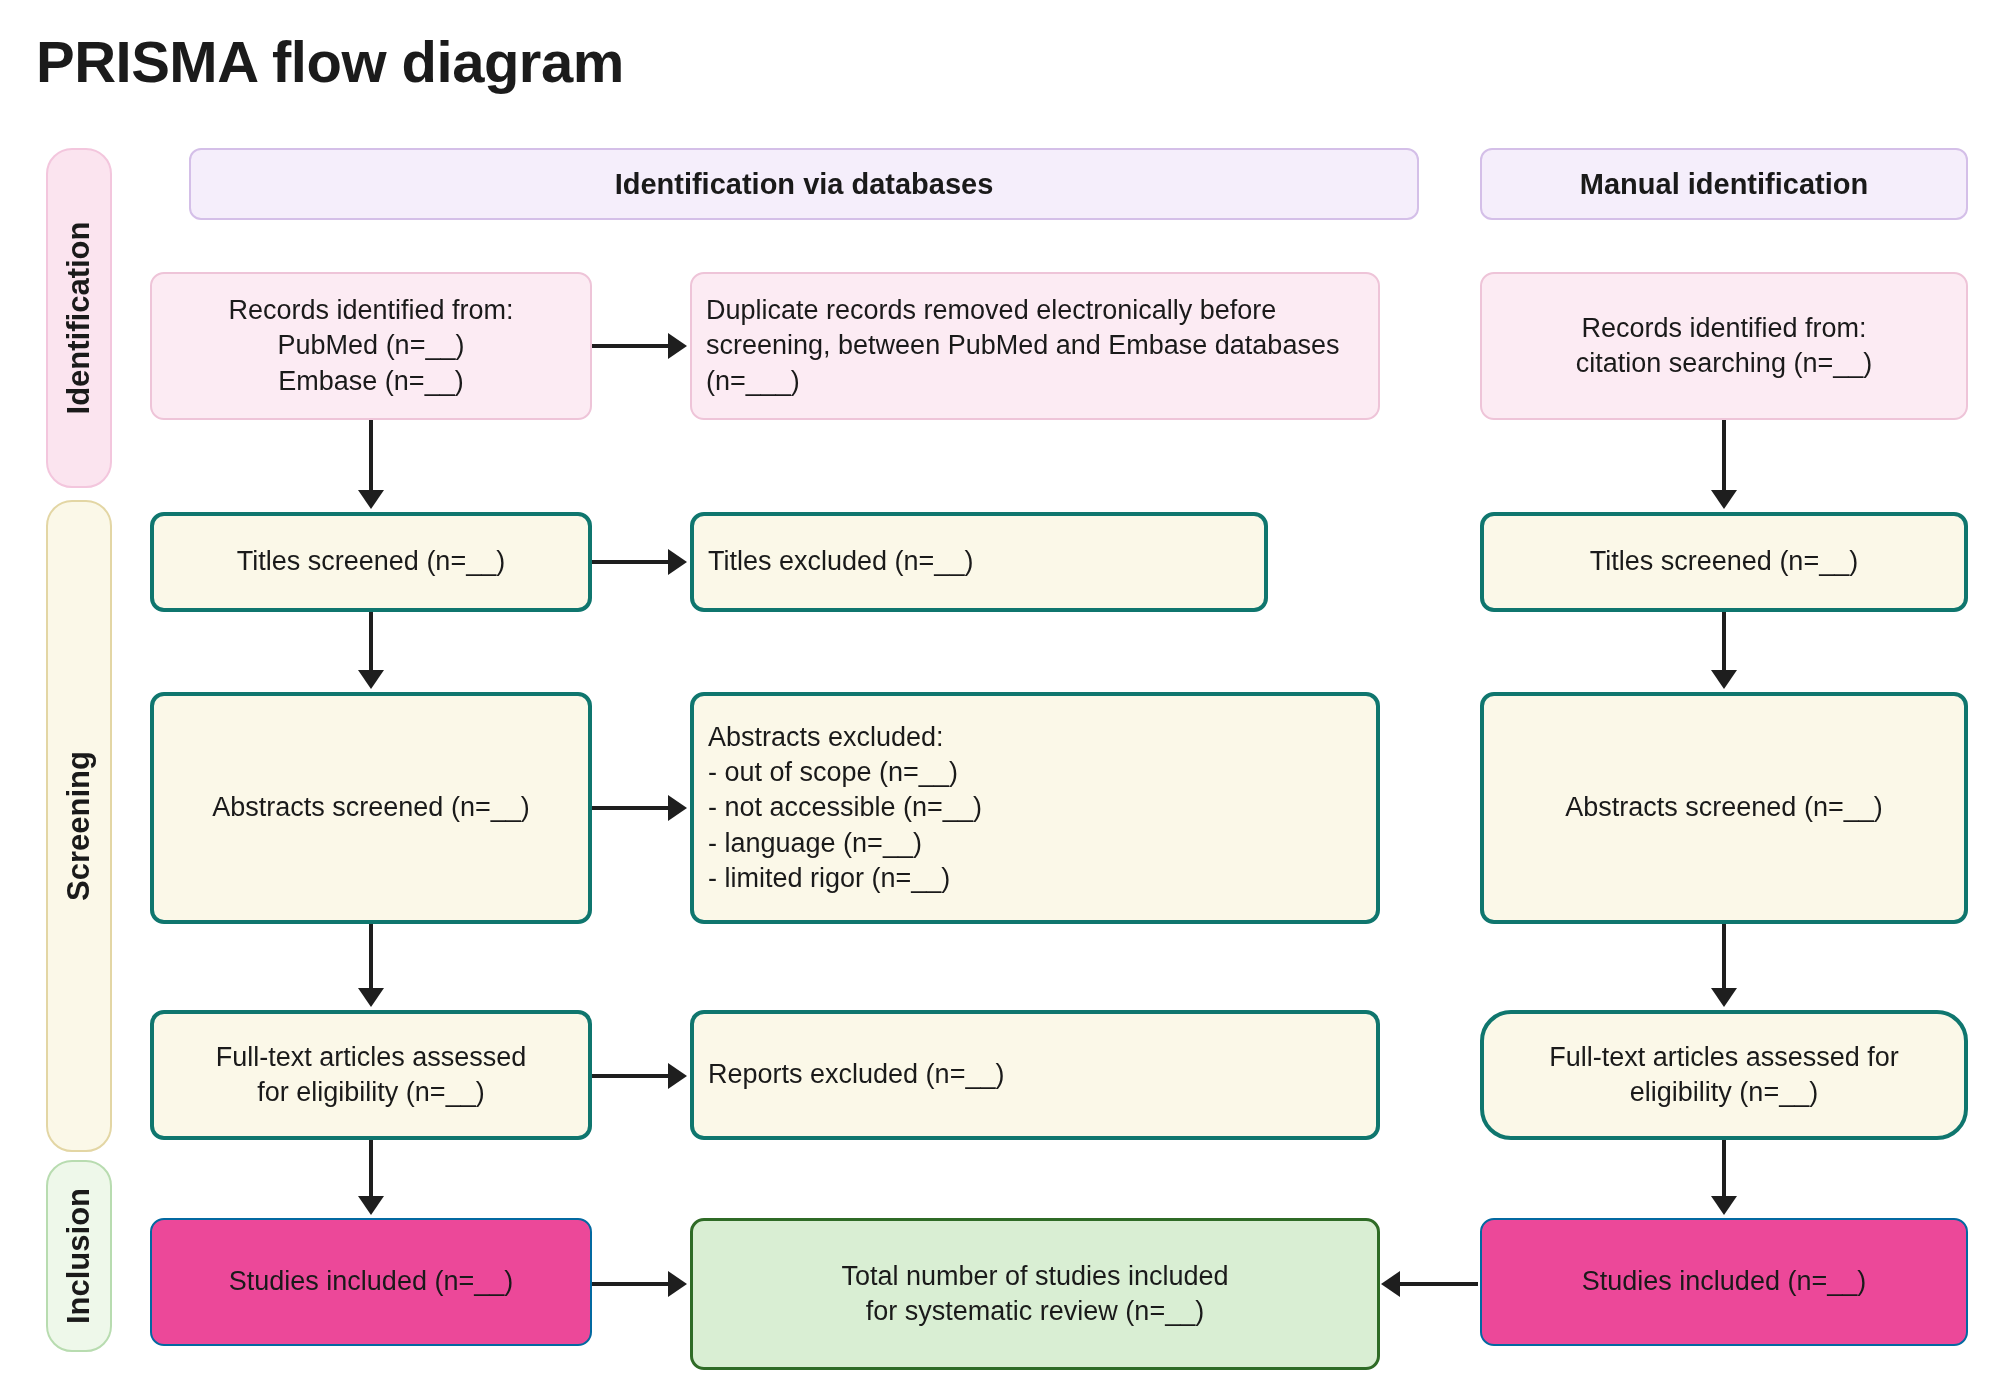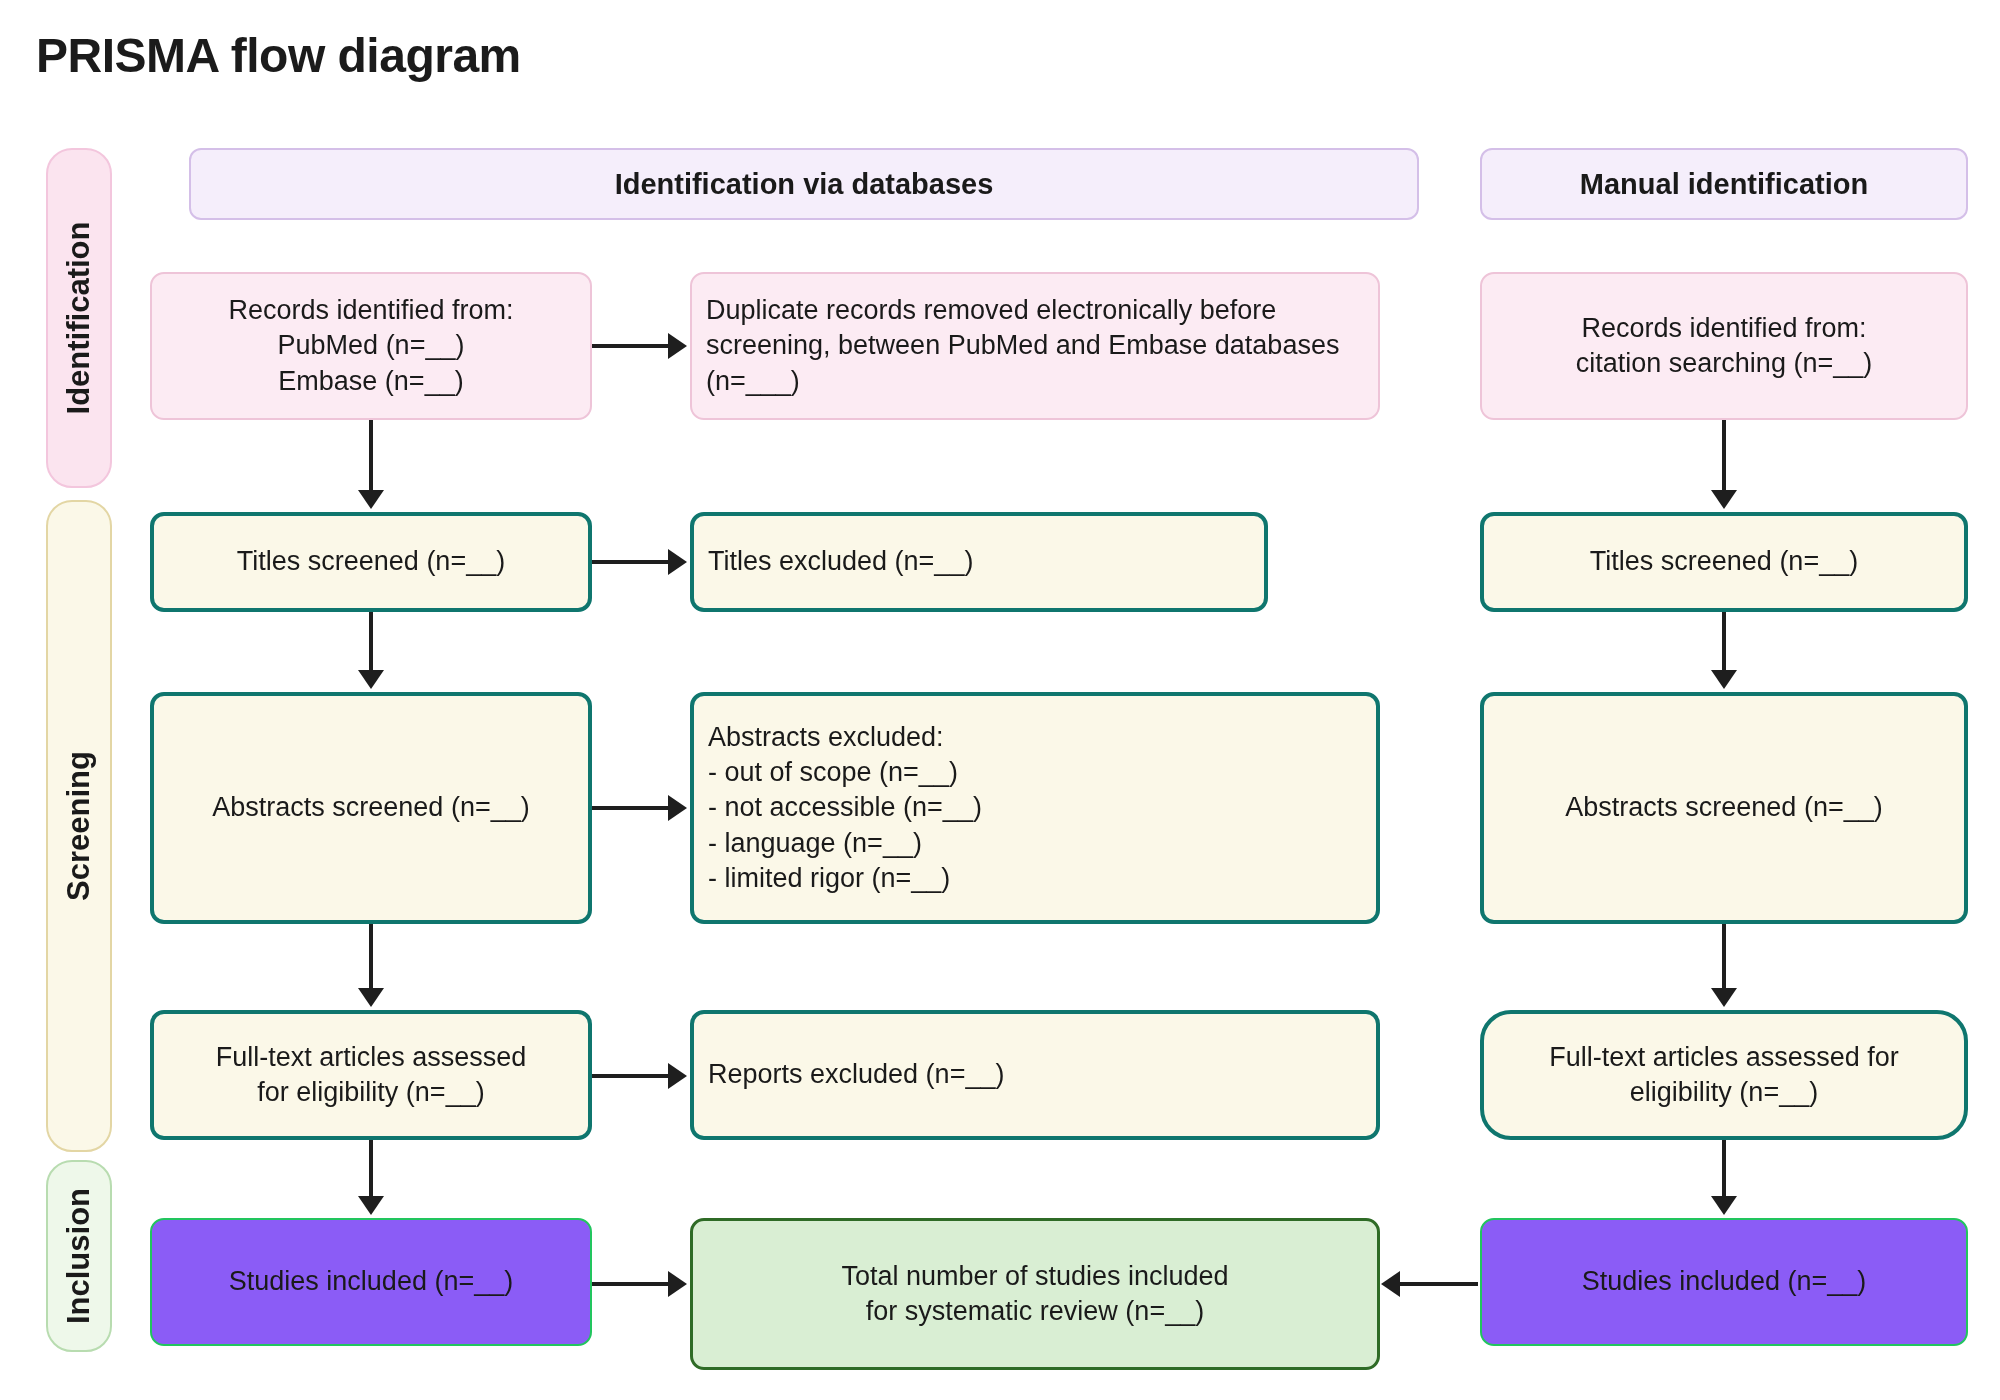--- a/index.html
+++ b/index.html
@@ -13,21 +13,21 @@
     font-family: "Liberation Sans", sans-serif;
     color: #1a1a1a;
     position: relative;
     overflow: hidden;
   }
 
   #page-title {
     position: absolute;
     left: 36px;
     top: 28px;
-    font-size: 48px;
+    font-size: 58px;
     font-weight: bold;
     letter-spacing: -0.5px;
     color: #1b1b1b;
     white-space: nowrap;
   }
 
   
   .node {
     position: absolute;
     box-sizing: border-box;
@@ -77,21 +77,21 @@
     display: flex;
     align-items: center;
     justify-content: center;
     font-weight: bold;
     font-size: 29px;
   }
 
   
   .pink  { background: #fcebf3; border: 2px solid #eec4d8; }
   .cream { background: #fbf8e8; border: 4px solid #0f766e; align-items: center; }
-  .green { background: #8b5cf6; border: 2px solid #22c55e; }
+  .green { background: #ec4899; border: 2px solid #0369a1; }
   .green-strong { background: #d9eed3; border: 3px solid #2f6b26; }
 
   
   .conn { position: absolute; }
   .conn-line-v {
     position: absolute;
     width: 4px;
     background: #1e1e1e;
   }
   .conn-line-h {

